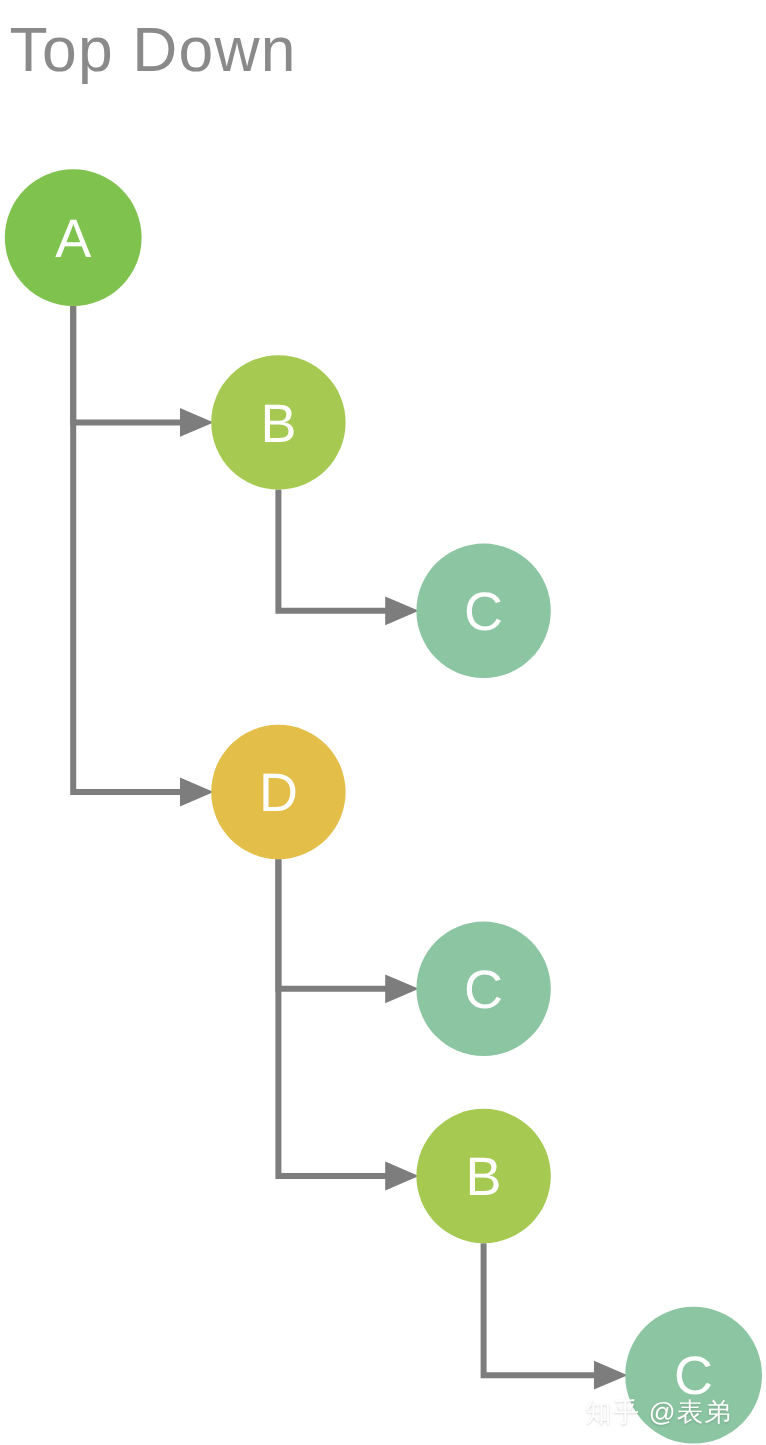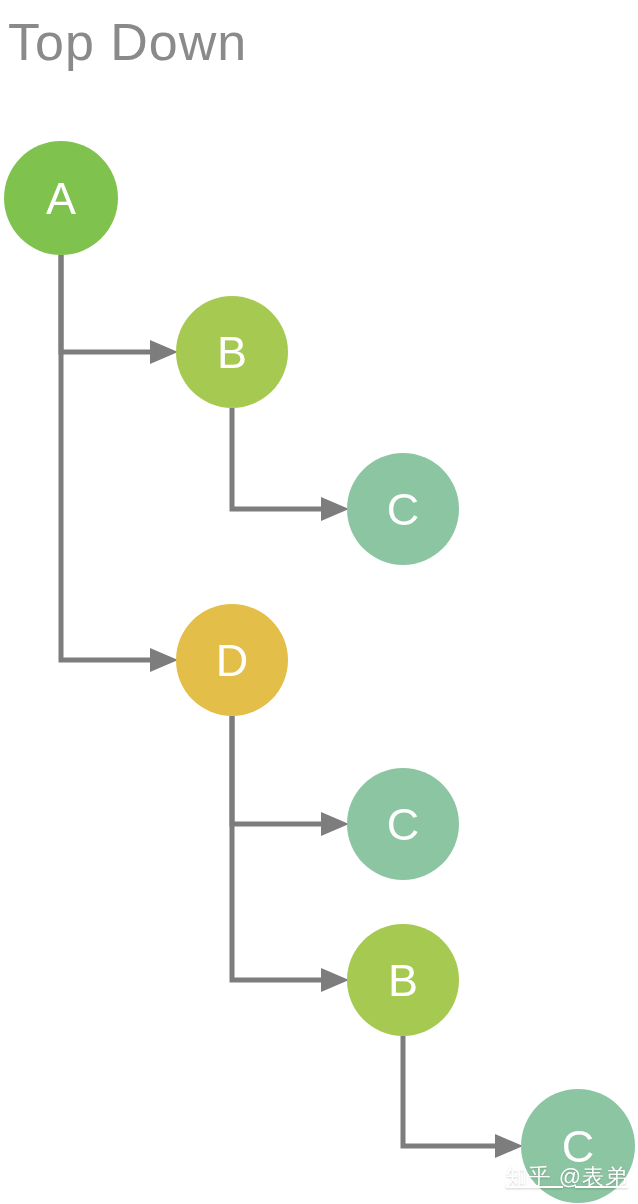--- a/index.html
+++ b/index.html
@@ -41,28 +41,27 @@
   }
   .node-label {
     color: #ffffff;
     font-size: 45px;
     font-weight: 300;
     line-height: 1;
     user-select: none;
   }
   .watermark {
     position: absolute;
-    right: 10px;
+    right: 28px;
     bottom: 12px;
     color: #ffffff;
     font-size: 22px;
     letter-spacing: 1px;
     text-shadow: 0 1px 2px rgba(0,0,0,0.18);
     white-space: nowrap;
-    text-decoration: underline;
   }
 </style>
 </head>
 <body>
 
 <div class="canvas" style="background: rgb(255, 255, 255);">
   <div class="title" style="color: rgb(138, 138, 138);">Top Down</div>
 
   <svg id="edges-svg" class="edges-svg" viewBox="0 0 638 1204">
       <g>

